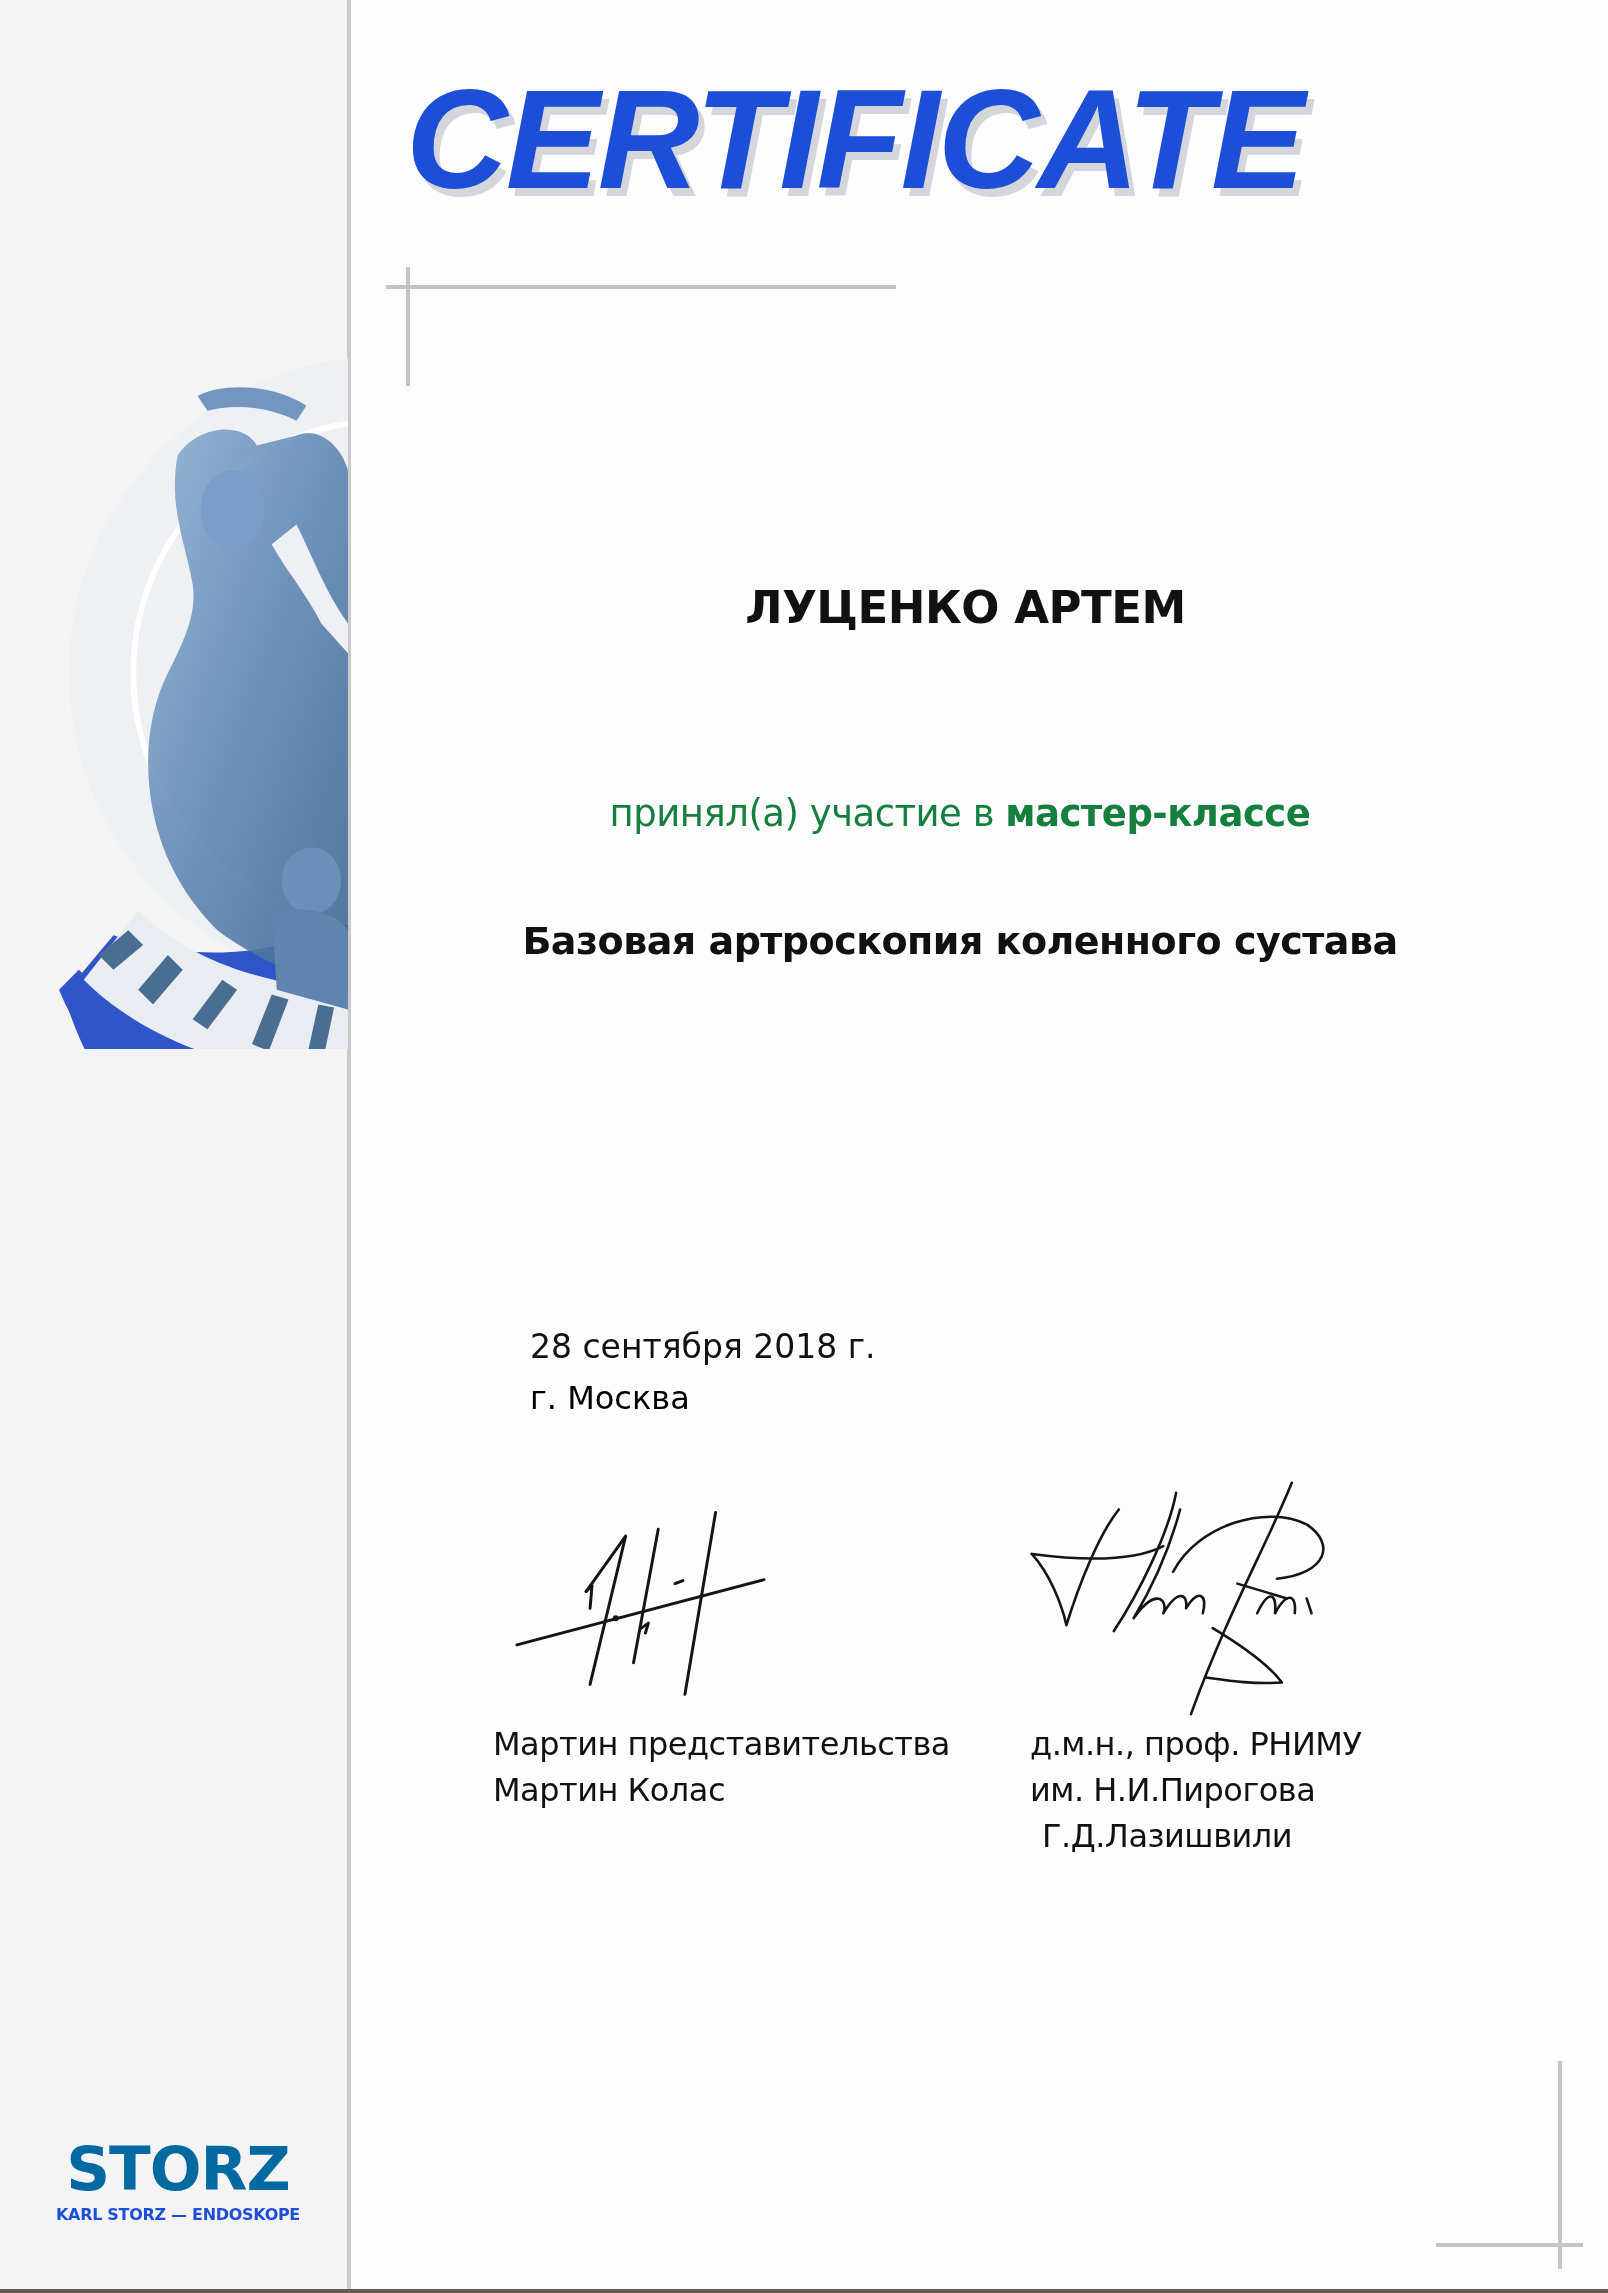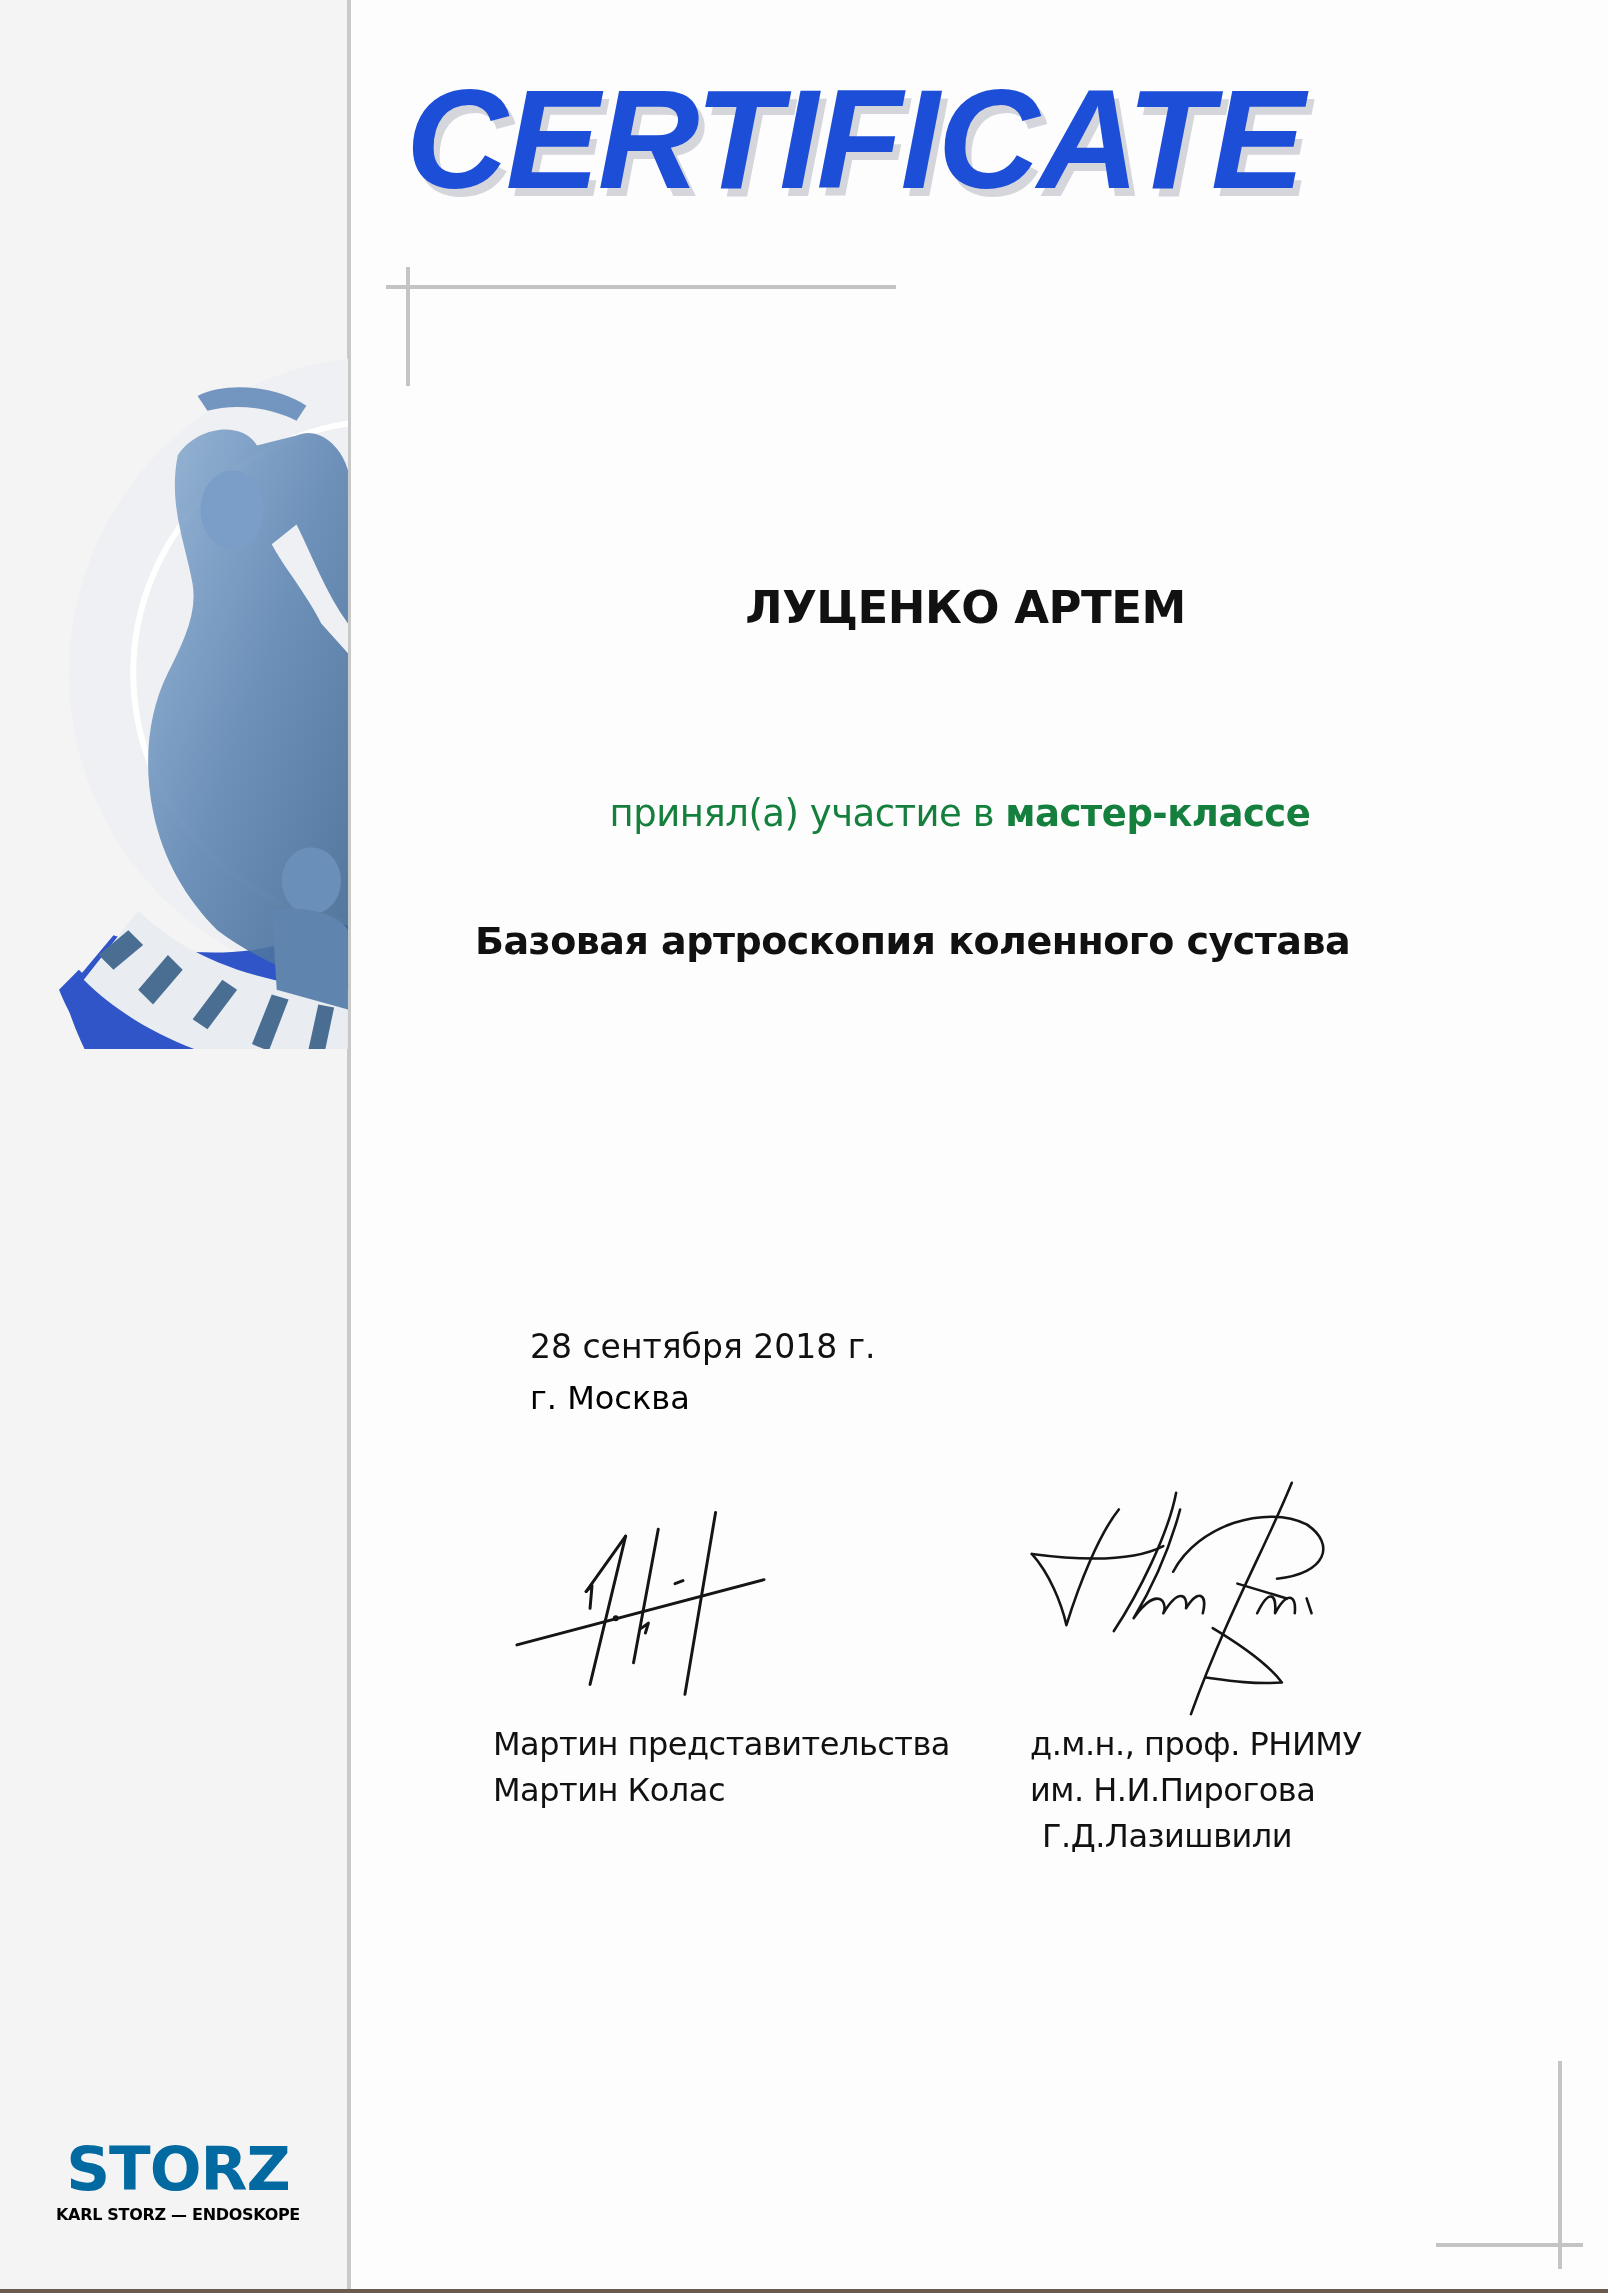--- a/index.html
+++ b/index.html
@@ -26,38 +26,38 @@
   .vline { position:absolute; background:#c4c4c4; }
 
   
   .illustration { position:absolute; left:59px; top:297px; width:289px; height:752px; }
 
   .recipient { position:absolute; left:594px; top:569px; width:743px; text-align:center;
     font-family:"DejaVu Sans",sans-serif; font-weight:bold; font-size:45px; line-height:77px; color:#111; letter-spacing:-0.5px;}
   .participation { position:absolute; left:554px; top:792px; width:812px; text-align:center;
     font-size:37px; color:#15803d; letter-spacing:-0.5px;}
   .participation b { font-weight:bold; }
-  .course { position:absolute; left:475px; top:919px; width:970px; 
+  .course { position:absolute; left:475px; top:919px; width:970px; text-align:center;
     font-weight:bold; font-size:38px; color:#111; letter-spacing:-0.5px;}
 
   .date { position:absolute; left:530px; top:1327px; font-size:33px; color:#111; }
   .city { position:absolute; left:530px; top:1379px; font-size:32px; color:#000000; }
 
   .sig { position:absolute; }
   .sig1 { left:475px; top:1465px; width:495px; height:257px; }
   .sig2 { left:1010px; top:1465px; width:356px; height:257px; }
 
   .signer { position:absolute; font-size:32px; line-height:46px; color:#111; letter-spacing:-0.5px;}
   .signer-left { left:493px; top:1721px; }
   .signer-right { left:1030px; top:1721px; }
   .signer-right .l3 { padding-left:12px; }
 
   .logo { position:absolute; left:54px; top:2138px; width:248px; }
   .logo-main { font-family:"DejaVu Sans",sans-serif; font-weight:bold; font-size:61px; color:#0369a1; letter-spacing:-1px; line-height:1; text-align:center; }
-  .logo-sub { font-family:"DejaVu Sans",sans-serif; font-weight:bold; font-size:16px; color:#000000; text-align:center; margin-top:6px; letter-spacing:-0.3px; white-space:nowrap; }
+  .logo-sub { font-family:"DejaVu Sans",sans-serif; font-weight:bold; font-size:16px; color:#1d4ed8; text-align:center; margin-top:6px; letter-spacing:-0.3px; white-space:nowrap; }
 </style>
 </head>
 <body>
 
 <div class="paper"></div>
 <div class="left-panel"></div>
 <div class="panel-divider"></div>
 
 <svg class="illustration" viewBox="0 0 292 760" xmlns="http://www.w3.org/2000/svg">
   <defs>

